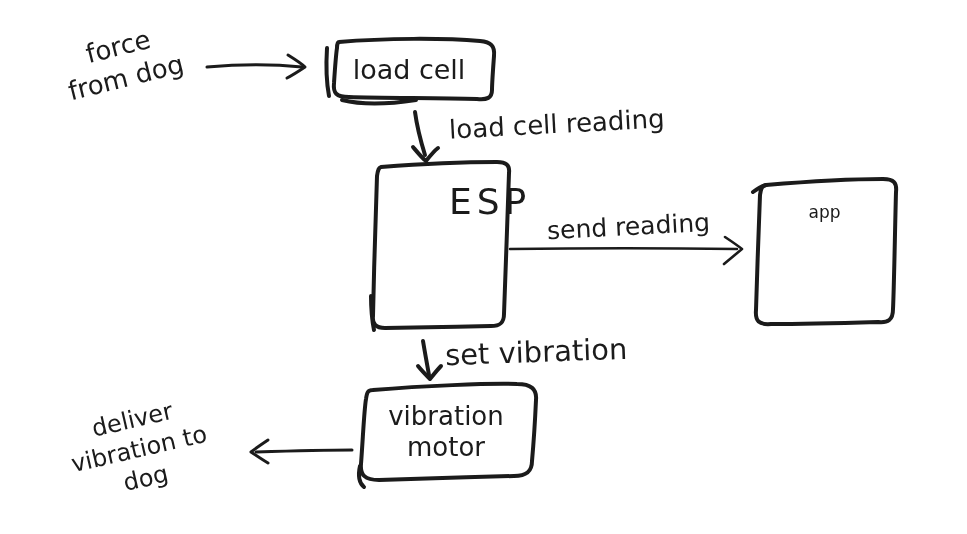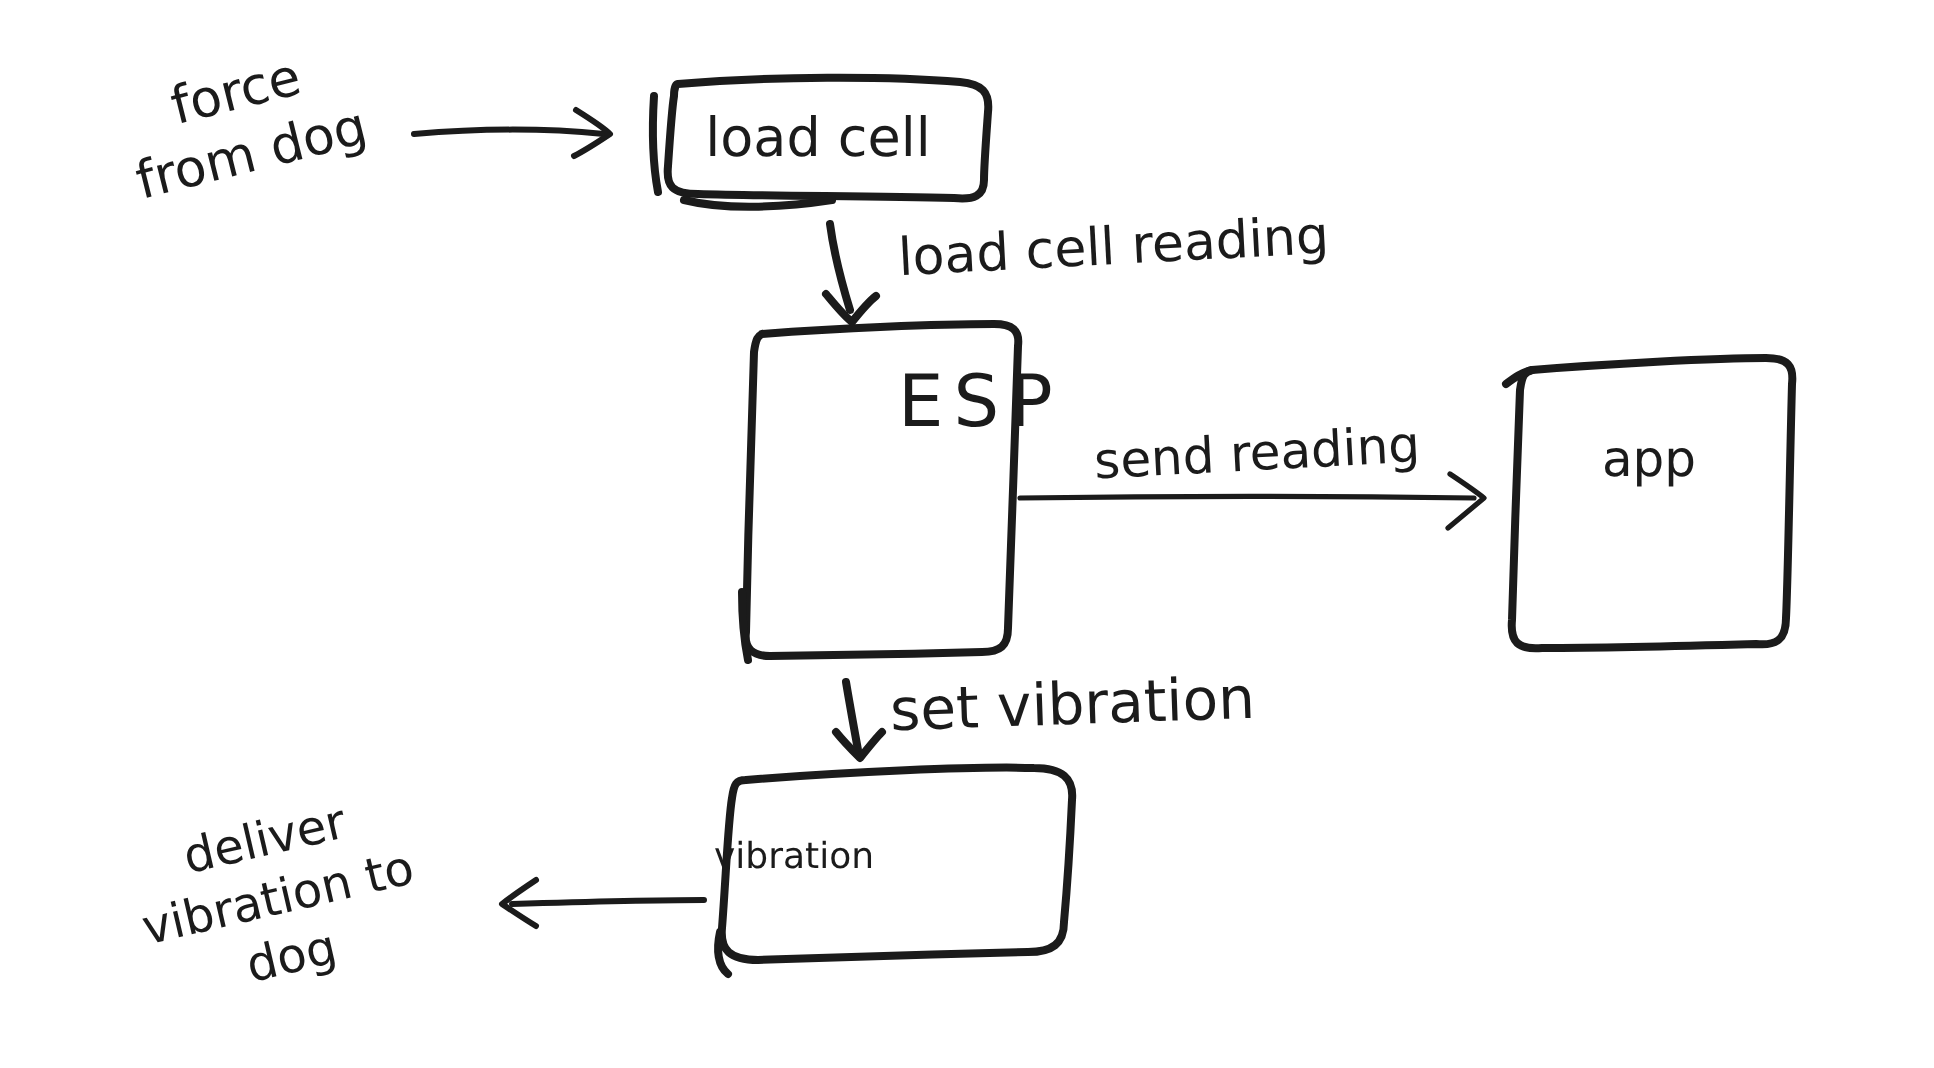--- a/index.html
+++ b/index.html
@@ -24,23 +24,23 @@
 
   .force-label {
     left: 28px; top: 30px; width: 188px;
     font-size: 26px; line-height: 32px;
     transform: rotate(-14deg); text-align: center;
   }
   .load-cell-label { left: 329px; top: 54px; width: 160px; font-size: 27px; text-align: center; }
   .load-cell-reading-label { left: 449px; top: 109px; font-size: 26px; transform: rotate(-3deg); }
   .esp-label { left: 401px; top: 181px; font-size: 36px; letter-spacing: 5px; margin-left: 48px; }
   .send-reading-label { left: 547px; top: 212px; font-size: 25px; transform: rotate(-3deg); }
-  .app-label { left: 753px; top: 212px; width: 143px; font-size: 25px; line-height: 35px; text-align: center; }
+  .app-label { left: 753px; top: 195px; width: 143px; font-size: 17px; line-height: 35px; text-align: center; }
   .set-vibration-label { left: 445px; top: 335px; font-size: 29px; transform: rotate(-2deg); }
-  .vibration-motor-label { left: 357px; top: 413px; width: 178px; font-size: 18px; line-height: 31px; }
+  .vibration-motor-label { left: 357px; top: 401px; width: 178px; font-size: 26px; line-height: 31px; text-align: center; }
   .deliver-label {
     left: 38px; top: 404px; width: 202px;
     font-size: 24px; line-height: 30px;
     transform: rotate(-13deg); text-align: center;
   }
 </style>
 </head>
 <body>
 
 <div class="canvas">
@@ -90,20 +90,21 @@
   <div class="label send-reading-label">send reading</div>
 
   <div class="label app-label">
     <div>app</div>
   </div>
 
   <div class="label set-vibration-label">set vibration</div>
 
   <div class="label vibration-motor-label">
     <div>vibration</div>
+    <div>motor</div>
   </div>
 
   <div class="label deliver-label">
     <div>deliver</div>
     <div>vibration to</div>
     <div>dog</div>
   </div>
 
 </div>
 

